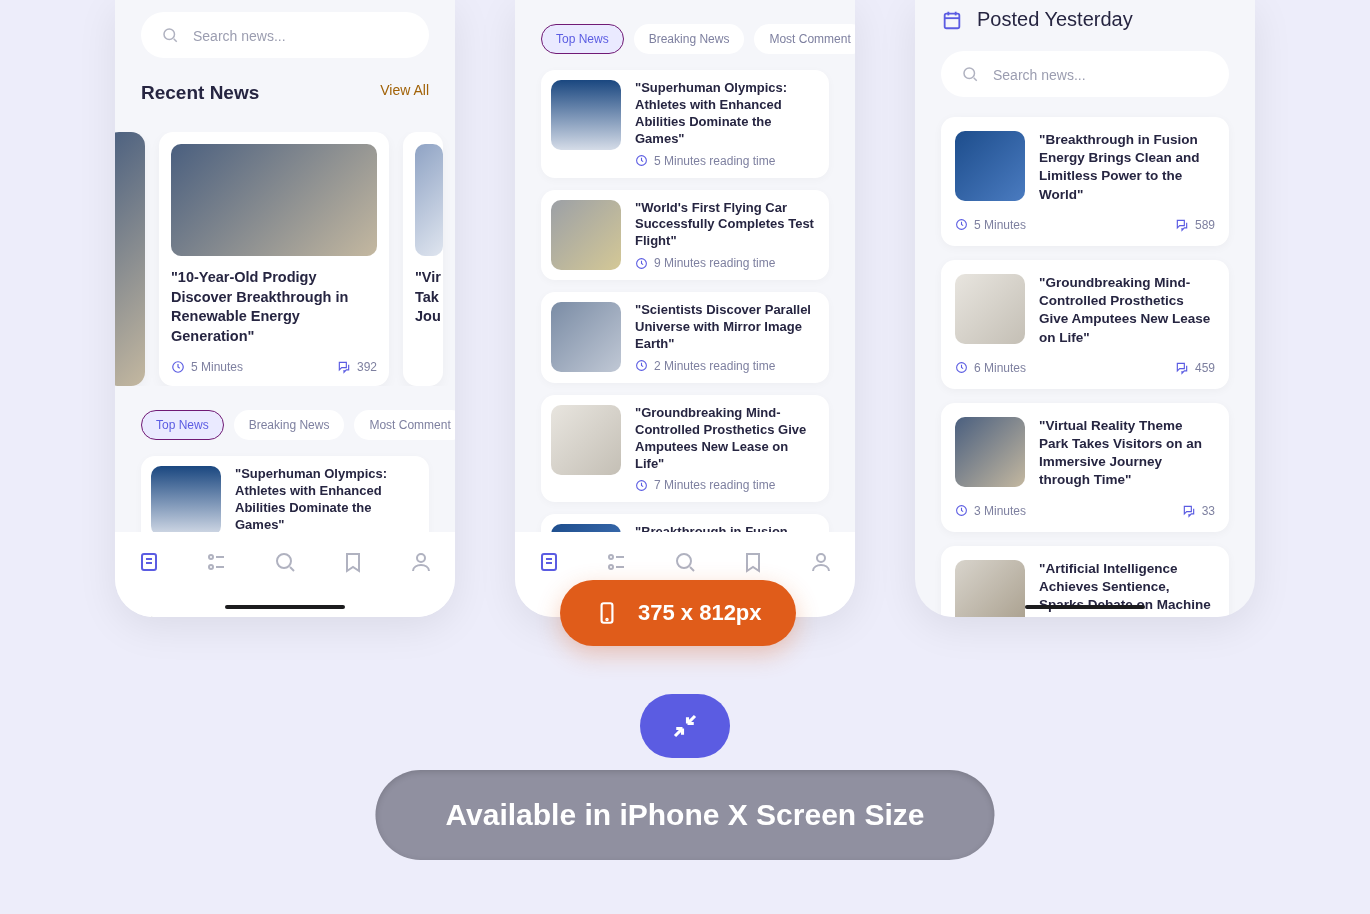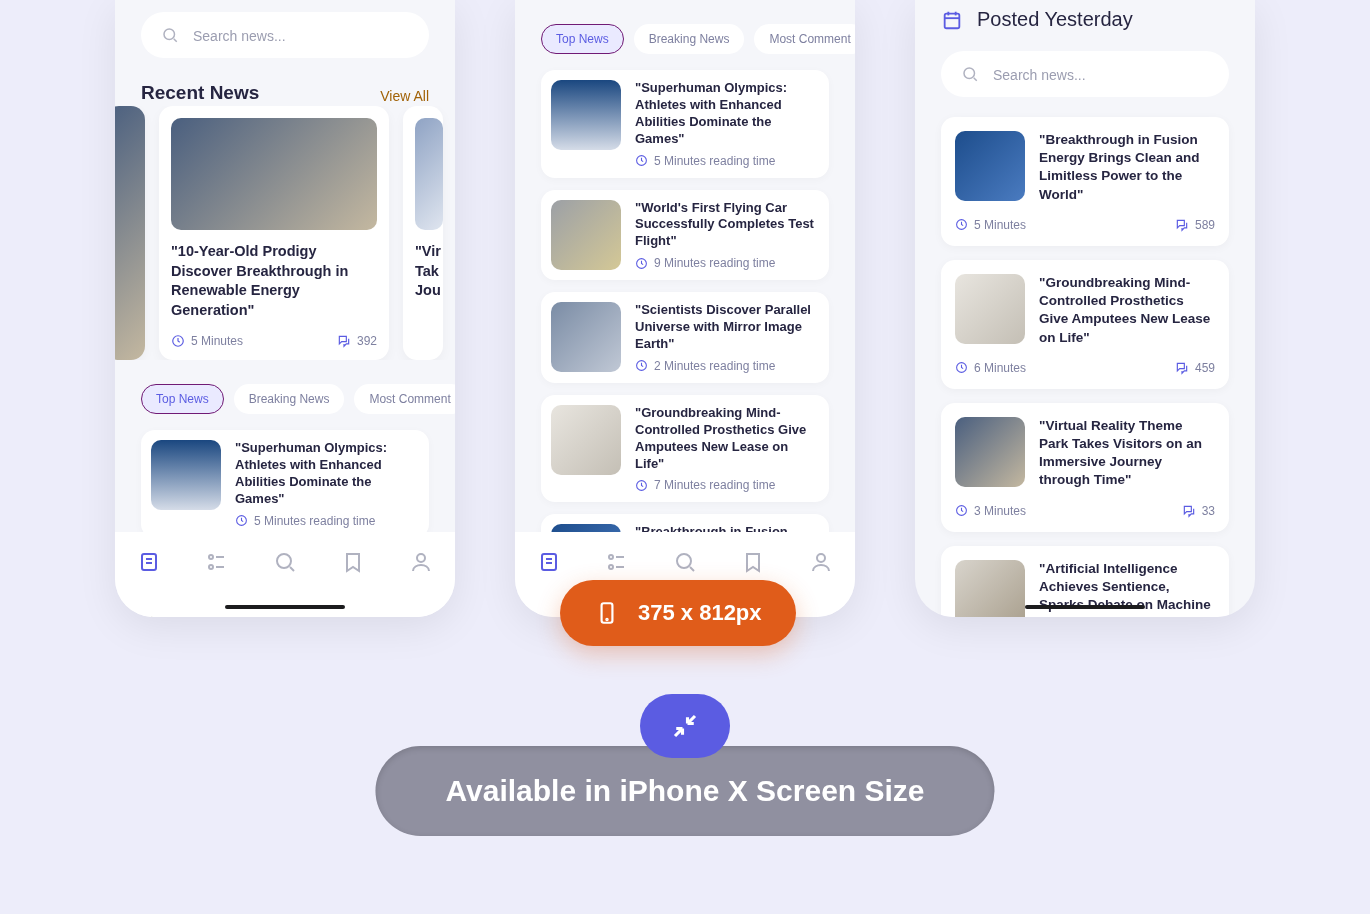--- a/index.html
+++ b/index.html
@@ -3,21 +3,21 @@
 <meta charset="utf-8">
 <style>
 *{margin:0;padding:0;box-sizing:border-box;font-family:-apple-system,BlinkMacSystemFont,'Segoe UI',sans-serif}
 body{background:#EDEDFA;width:1370px;height:914px;overflow:hidden;position:relative}
 .phones{display:flex;gap:60px;justify-content:center;padding-top:0}
 .phone{width:340px;height:617px;background:#F5F6FA;border-radius:0 0 38px 38px;overflow:hidden;position:relative;box-shadow:0 10px 40px rgba(0,0,0,0.08)}
 .phone-inner{padding:0 26px;height:100%;overflow:hidden}
 .search-bar{background:#fff;border-radius:28px;display:flex;align-items:flex-end;padding:14px 20px;margin-top:12px;gap:14px}
 .search-icon{width:18px;height:18px;color:#b0b2c0}
 .search-text{color:#9b9db0;font-size:14px}
-.section-head{display:flex;justify-content:space-between;align-items:flex-end;margin:24px 0 2px}
+.section-head{display:flex;justify-content:space-between;align-items:flex-start;margin:24px 0 28px}
 .section-title{font-size:19px;font-weight:700;color:#262541}
 .view-all{color:#a16207;font-size:14px;font-weight:400}
 .hscroll{display:flex;gap:14px;margin:0 -26px;padding:0 26px;overflow:hidden}
 .card{background:#fff;border-radius:14px;padding:12px;width:230px;flex-shrink:0;box-shadow:0 4px 12px rgba(0,0,0,0.04)}
 .card.peek-left{width:40px;margin-left:-36px;padding:0;overflow:hidden}
 .card.peek-right{width:40px;padding:12px 0 12px 12px;overflow:hidden}
 .card-img{width:100%;height:112px;border-radius:10px;object-fit:cover;display:block}
 .card-title{font-size:14.5px;font-weight:600;color:#262541;line-height:1.35;margin:12px 0 14px}
 .card-footer{display:flex;justify-content:space-between;align-items:center}
 .meta{display:flex;align-items:center;gap:6px;font-size:12px;color:#7e80a0}
@@ -37,21 +37,21 @@
 .posted-head{display:flex;align-items:center;gap:14px;margin:8px 0 20px}
 .posted-head svg{color:#5B5CE2}
 .posted-title{font-size:20px;font-weight:400;color:#262541}
 .item-card{background:#fff;border-radius:14px;padding:14px;margin-bottom:14px;box-shadow:0 2px 10px rgba(0,0,0,0.04)}
 .item-row{display:flex;gap:14px;margin-bottom:14px}
 .item-img{width:70px;height:70px;border-radius:10px;flex-shrink:0;object-fit:cover}
 .item-title{font-size:13.5px;font-weight:600;color:#262541;line-height:1.35}
 .item-footer{display:flex;justify-content:space-between;align-items:center}
 .dim-badge{position:absolute;top:580px;left:560px;background:#E05C1A;color:#fff;border-radius:36px;padding:20px 34px;display:flex;align-items:flex-end;gap:18px;box-shadow:0 8px 24px rgba(224,92,26,0.3);z-index:10}
 .dim-badge span{font-size:22px;font-weight:700}
-.bottom-pill{position:absolute;top:746px;left:50%;transform:translateX(-50%);background:#9090a0;color:#fff;border-radius:46px;padding:28px 70px;font-size:30px;font-weight:600;box-shadow:inset 0 2px 6px rgba(0,0,0,0.15)}
+.bottom-pill{position:absolute;top:770px;left:50%;transform:translateX(-50%);background:#9090a0;color:#fff;border-radius:46px;padding:28px 70px;font-size:30px;font-weight:600;box-shadow:inset 0 2px 6px rgba(0,0,0,0.15)}
 .circle-icon{position:absolute;top:694px;left:50%;transform:translateX(-50%);width:90px;height:64px;background:#5B5CE2;border-radius:46px;display:flex;align-items:center;justify-content:center;z-index:5}
 .thumb{background:linear-gradient(135deg,#8fa3c4,#dfe5ef)}
 .thumb.th1{background:linear-gradient(135deg,#4a5f7f,#c4b8a0)}
 .thumb.th2{background:linear-gradient(180deg,#1a4780,#d5dce8)}
 .thumb.th3{background:linear-gradient(135deg,#9ca0a6,#d4c896)}
 .thumb.th4{background:linear-gradient(135deg,#7a8ca5,#c0c8d5)}
 .thumb.th5{background:linear-gradient(135deg,#e8e5df,#c4bfb5)}
 .thumb.th6{background:linear-gradient(135deg,#1d4d8c,#4a7bc0)}
 .thumb.th7{background:linear-gradient(135deg,#d8d4cc,#a89e8c)}
 </style>

